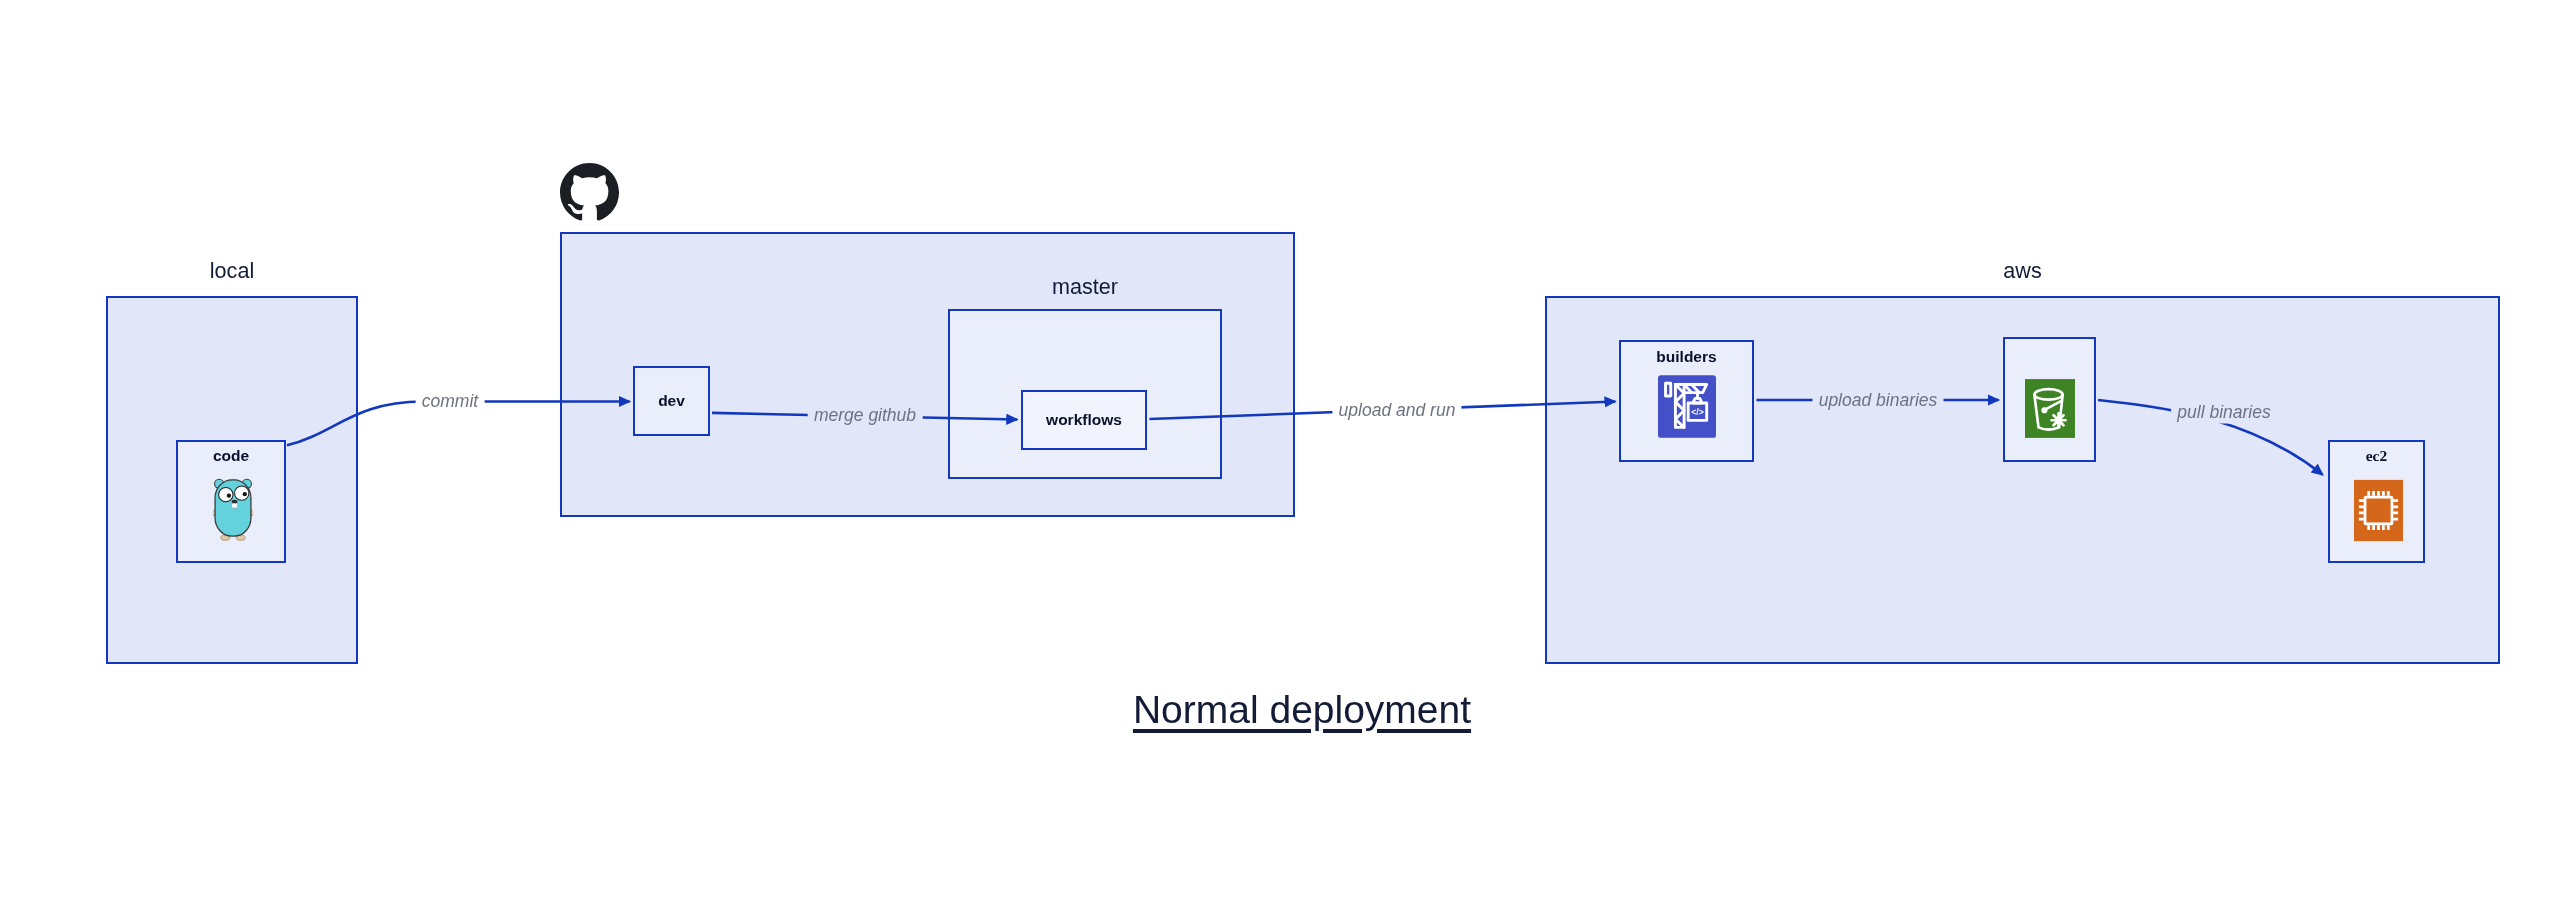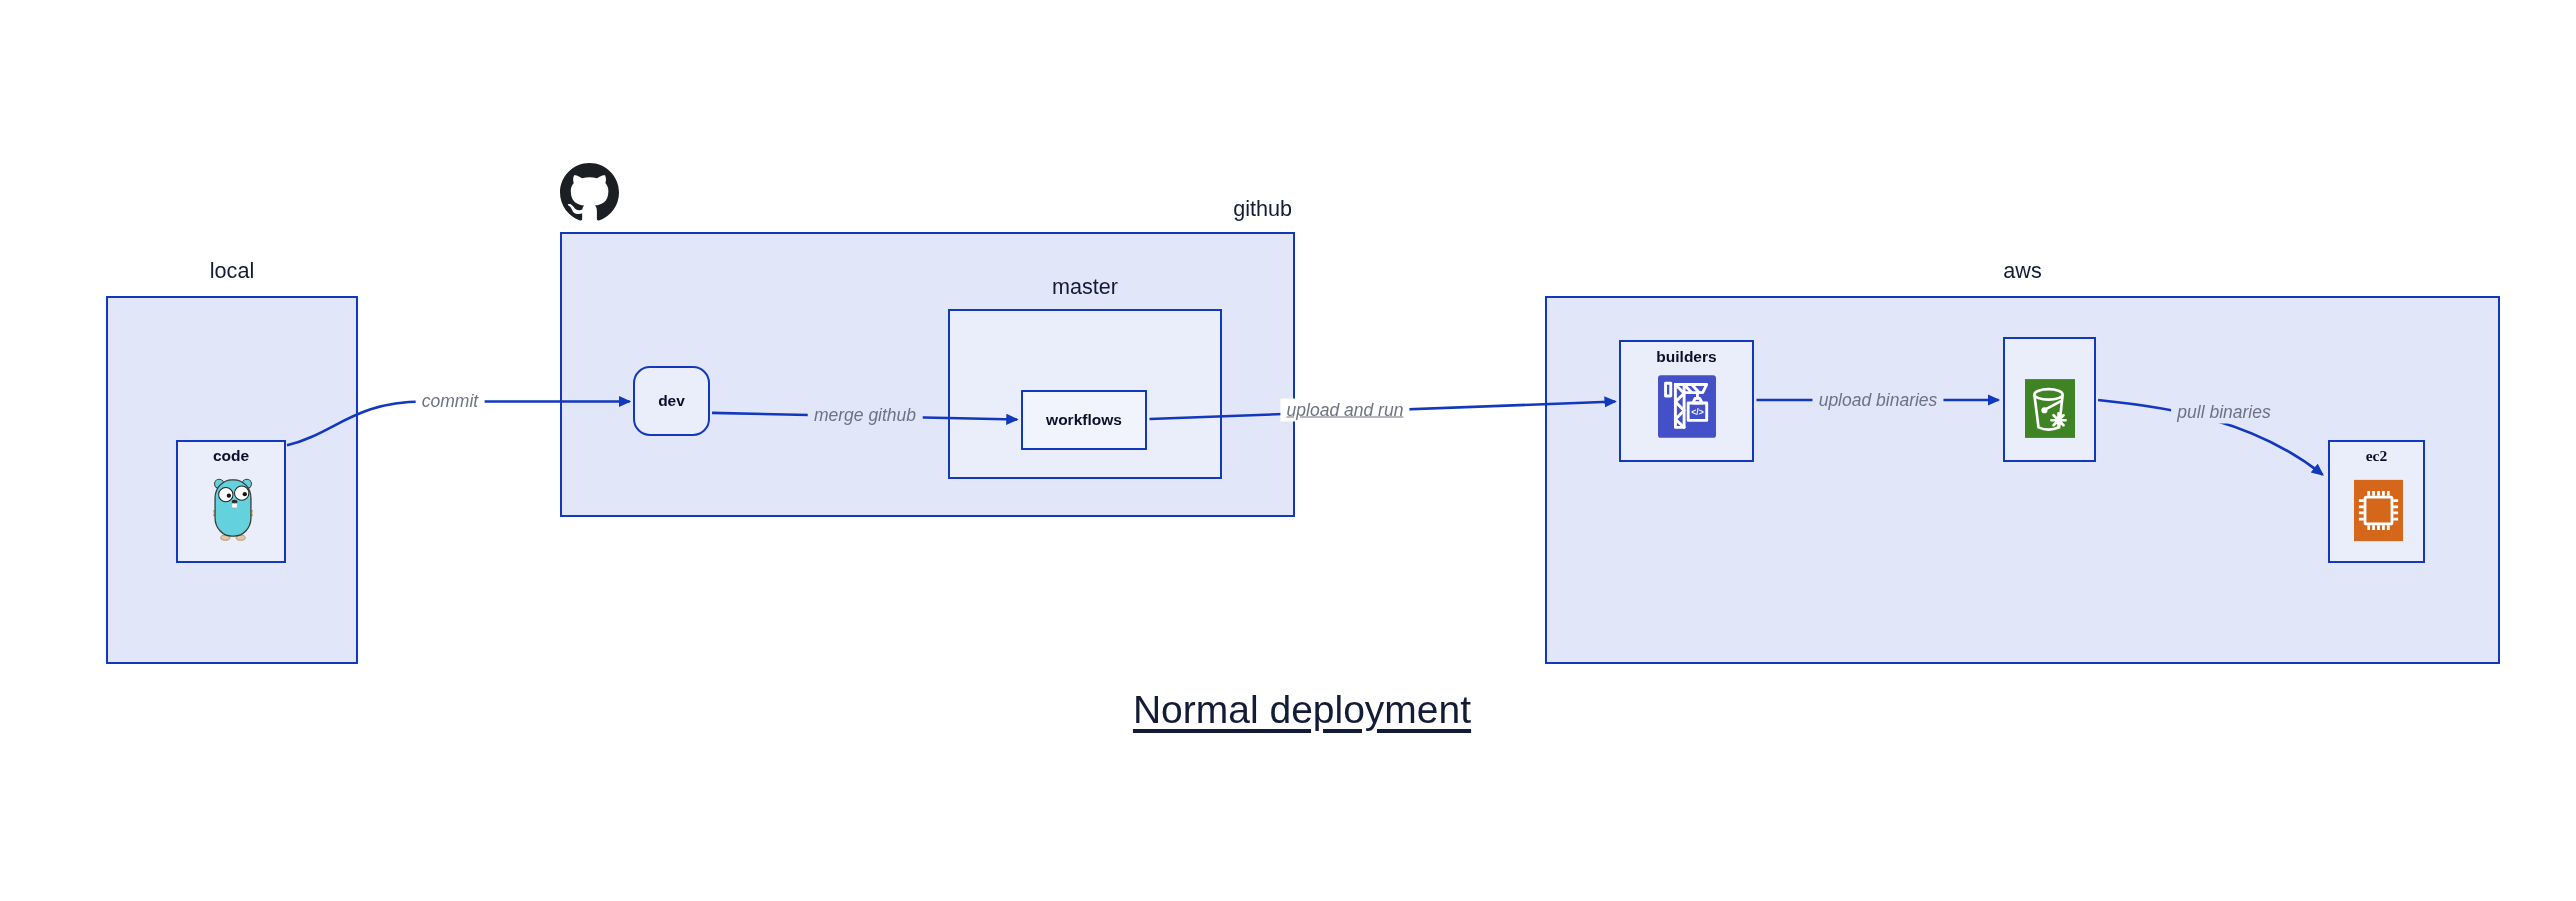--- a/index.html
+++ b/index.html
@@ -75,24 +75,23 @@
         <rect x="36.5" y="51" width="11" height="9" rx="2" fill="#ffffff" stroke="#aaaaaa" stroke-width="1.5"></rect>
       </svg>
     </span>
   </div>
 
   <span class="icon-wrap" style="left:560px;top:163px;">
     <svg width="59" height="59" viewBox="0 0 16 16">
       <path fill="var(--github-black)" fill-rule="evenodd" d="M8 0C3.58 0 0 3.58 0 8c0 3.54 2.29 6.53 5.47 7.59.4.07.55-.17.55-.38 0-.19-.01-.82-.01-1.49-2.01.37-2.53-.49-2.69-.94-.09-.23-.48-.94-.82-1.13-.28-.15-.68-.52-.01-.53.63-.01 1.08.58 1.23.82.72 1.21 1.87.87 2.33.66.07-.52.28-.87.51-1.07-1.78-.2-3.64-.89-3.64-3.95 0-.87.31-1.59.82-2.15-.08-.2-.36-1.02.08-2.12 0 0 .67-.21 2.2.82.64-.18 1.32-.27 2-.27s1.36.09 2 .27c1.53-1.04 2.2-.82 2.2-.82.44 1.1.16 1.92.08 2.12.51.56.82 1.27.82 2.15 0 3.07-1.87 3.75-3.65 3.95.29.25.54.73.54 1.48 0 1.07-.01 1.93-.01 2.2 0 .21.15.46.55.38A8.01 8.01 0 0 0 16 8c0-4.42-3.58-8-8-8z"></path>
     </svg>
   </span>
-  <div class="container-label t-right" style="left:560px;top:193px;width:732px;">github</div>
   <div class="container-box" style="left:560px;top:232px;width:735px;height:285px;"></div>
 
-  <div class="node-box node-center" style="left:633px;top:366px;width:77px;height:70px;border-radius:17px;">
+  <div class="node-box node-center" style="left:633px;top:366px;width:77px;height:70px;">
     <div class="node-label">dev</div>
   </div>
 
   <div class="container-label t-center" style="left:948px;top:271px;width:274px;">master</div>
   <div class="group-box" style="left:948px;top:309px;width:274px;height:170px;"></div>
 
   <div class="node-box workflows node-center" style="left:1021px;top:390px;width:126px;height:60px;">
     <div class="node-label">workflows</div>
   </div>
 
@@ -159,21 +158,21 @@
     </defs>
     <path class="edge-path" marker-end="url(#ah)" d="M 557 864 C 648 842 688 779 820 779 L 1222 779"></path>
     <path class="edge-path" marker-end="url(#ah)" d="M 1382 801 L 1974 814"></path>
     <path class="edge-path" marker-end="url(#ah)" d="M 2231 813 L 3135 779"></path>
     <path class="edge-path" marker-end="url(#ah)" d="M 3409 776 L 3879 776"></path>
     <path class="edge-path" marker-end="url(#ah)" d="M 4072 776 C 4220 791 4375 816 4508 921"></path>
   </svg>
 
   <span class="edge-label bg-white" style="left:450px;top:401px;">commit</span>
   <span class="edge-label bg-fill" style="left:865px;top:415px;">merge github</span>
-  <span class="edge-label bg-white" style="left:1345px;top:410px;text-decoration:underline;">upload and run</span>
+  <span class="edge-label bg-white" style="left:1397px;top:410px;">upload and run</span>
   <span class="edge-label bg-fill" style="left:1878px;top:400px;">upload binaries</span>
   <span class="edge-label bg-fill" style="left:2224px;top:412px;">pull binaries</span>
 
   <div class="diagram-title">
     <span>Normal deployment</span>
   </div>
 
 </div>
 
 

